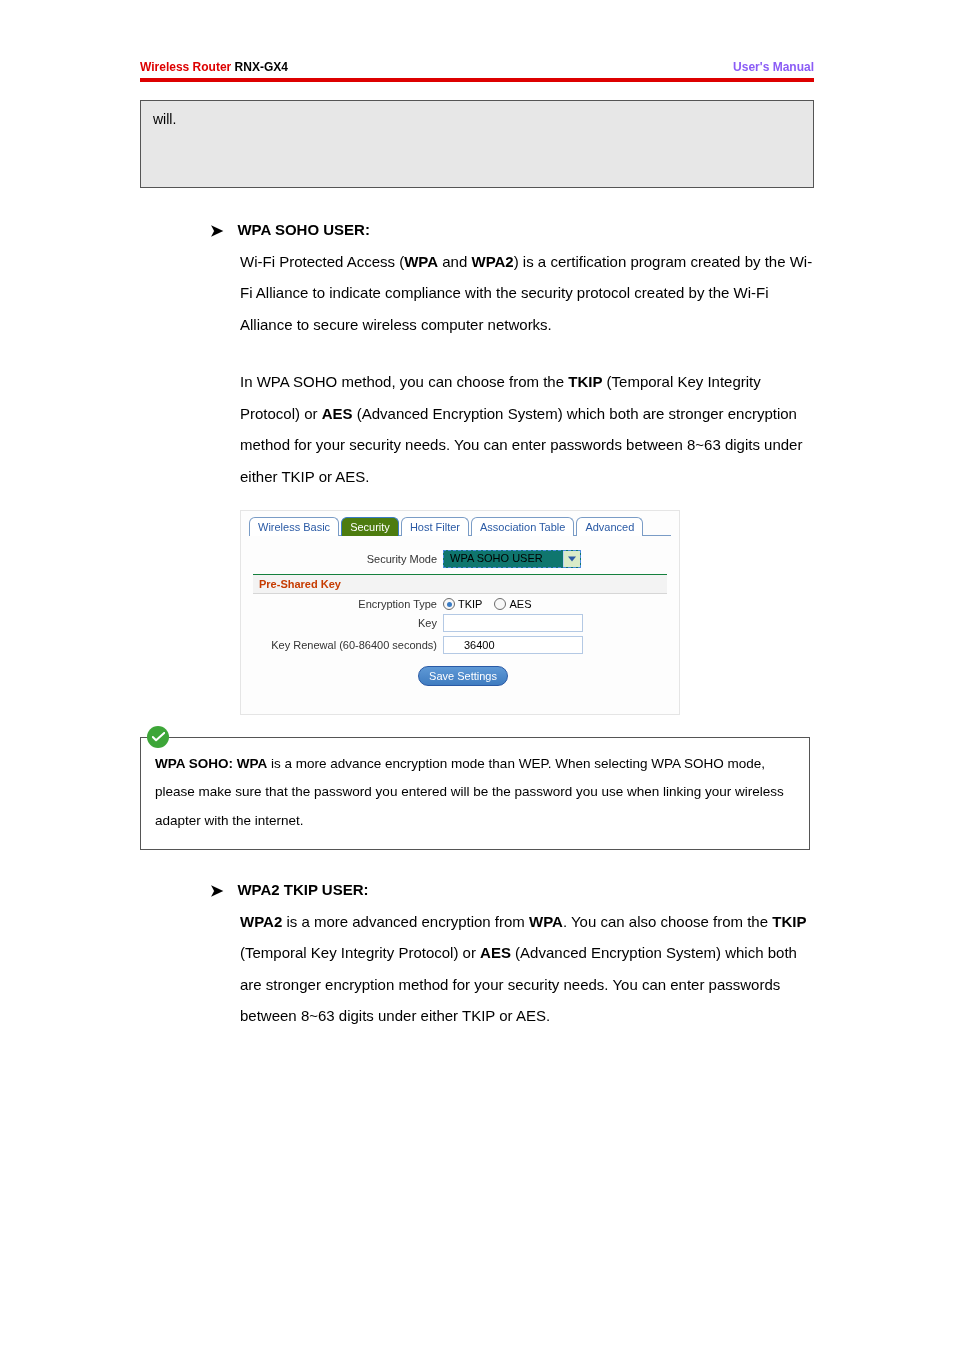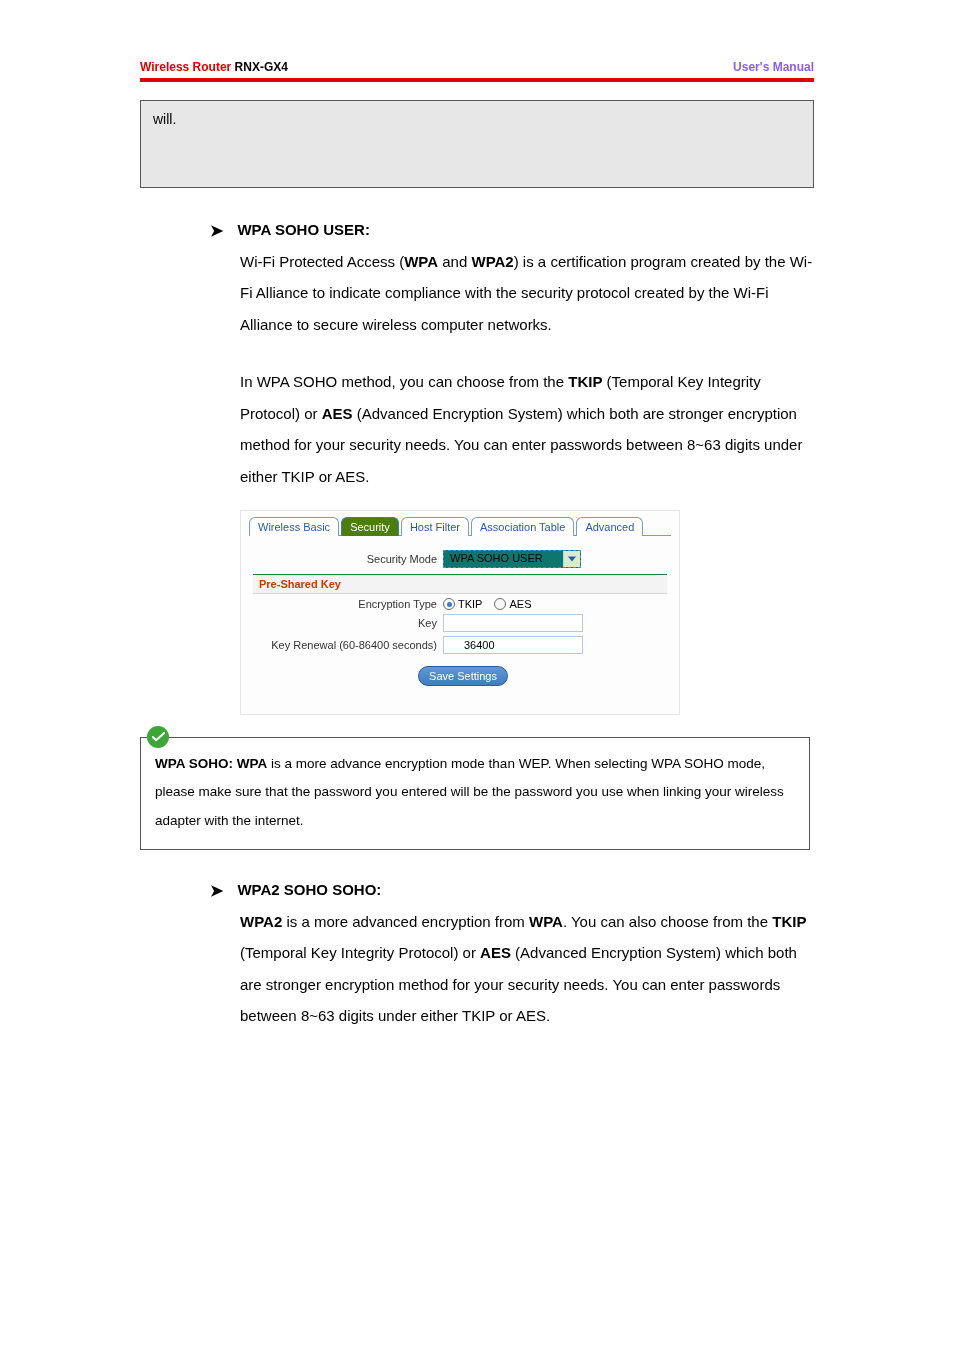--- a/index.html
+++ b/index.html
@@ -268,20 +268,20 @@
       <svg viewBox="0 0 16 12">
           <path d="M1 6 L5 10 L15 1" stroke="#fff" stroke-width="2.5" fill="none" stroke-linecap="round" stroke-linejoin="round"></path>
         </svg>
     </div>
     <b>WPA SOHO: WPA</b><span> is a more advance encryption mode than WEP. When selecting WPA SOHO mode, please make sure that the password you entered will be the password you use when linking your wireless adapter with the internet.</span>
   </div>
 
   <div class="section-block">
     <div class="bullet-row">
       <div class="bullet-arrow">➤</div>
-      <div class="bullet-head">WPA2 SOHO SOHO:</div>
+      <div class="bullet-head">WPA2 TKIP USER:</div>
     </div>
     <div class="body-text">
       <b>WPA2</b><span> is a more advanced encryption from </span><b>WPA</b><span>. You can also choose from the </span><b>TKIP</b><span> (Temporal Key Integrity Protocol) or </span><b>AES</b><span> (Advanced Encryption System) which both are stronger encryption method for your security needs. You can enter passwords between 8~63 digits under either TKIP or AES.</span>
     </div>
   </div>
 
 </div>
 
 </body></html>

